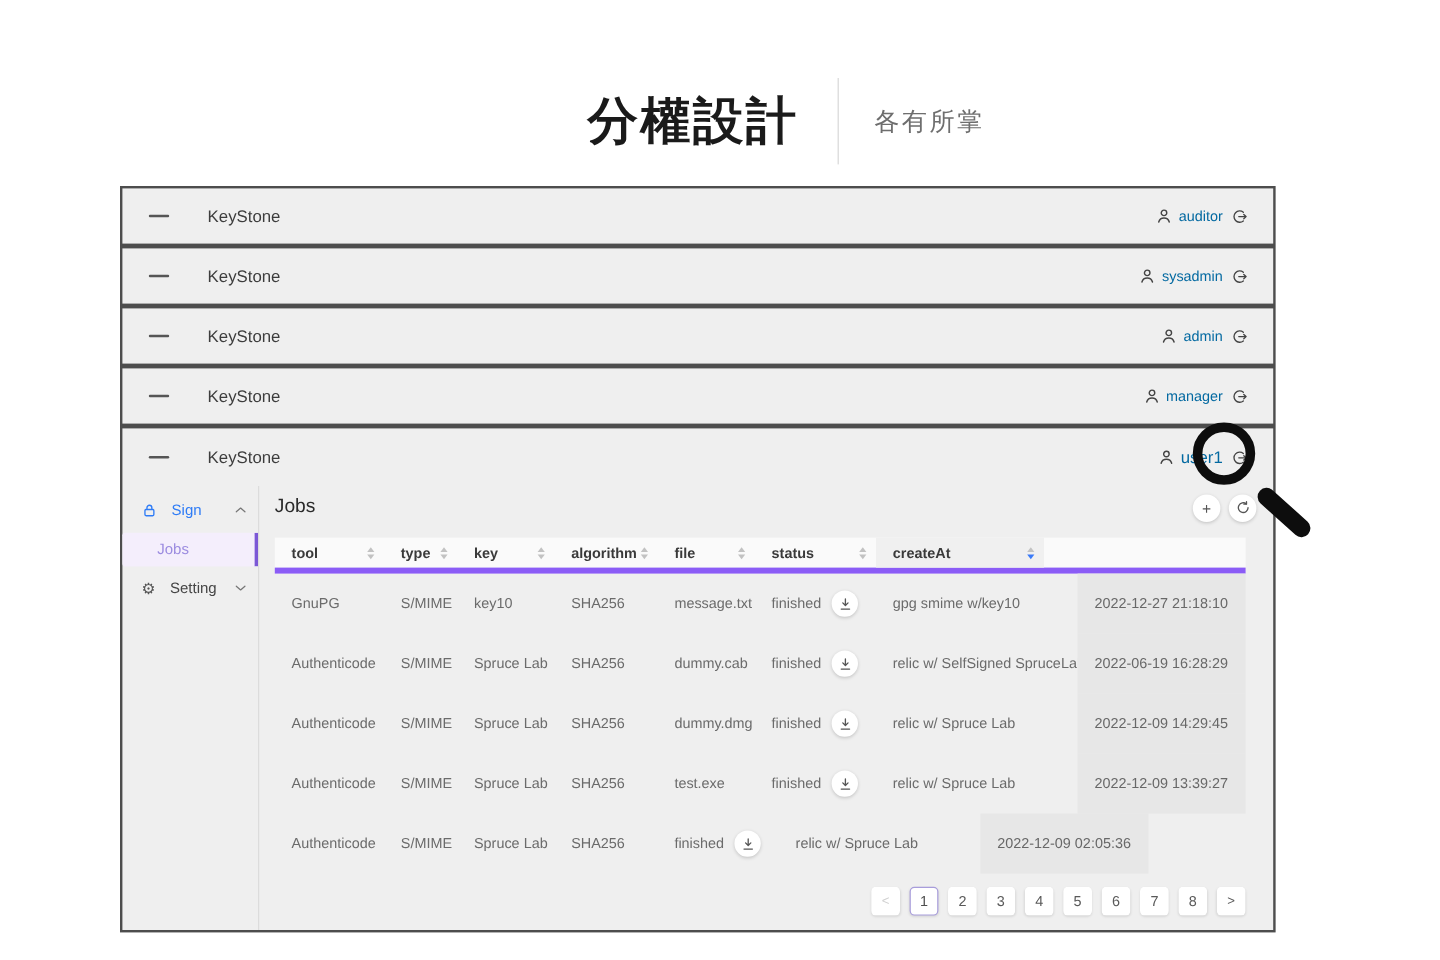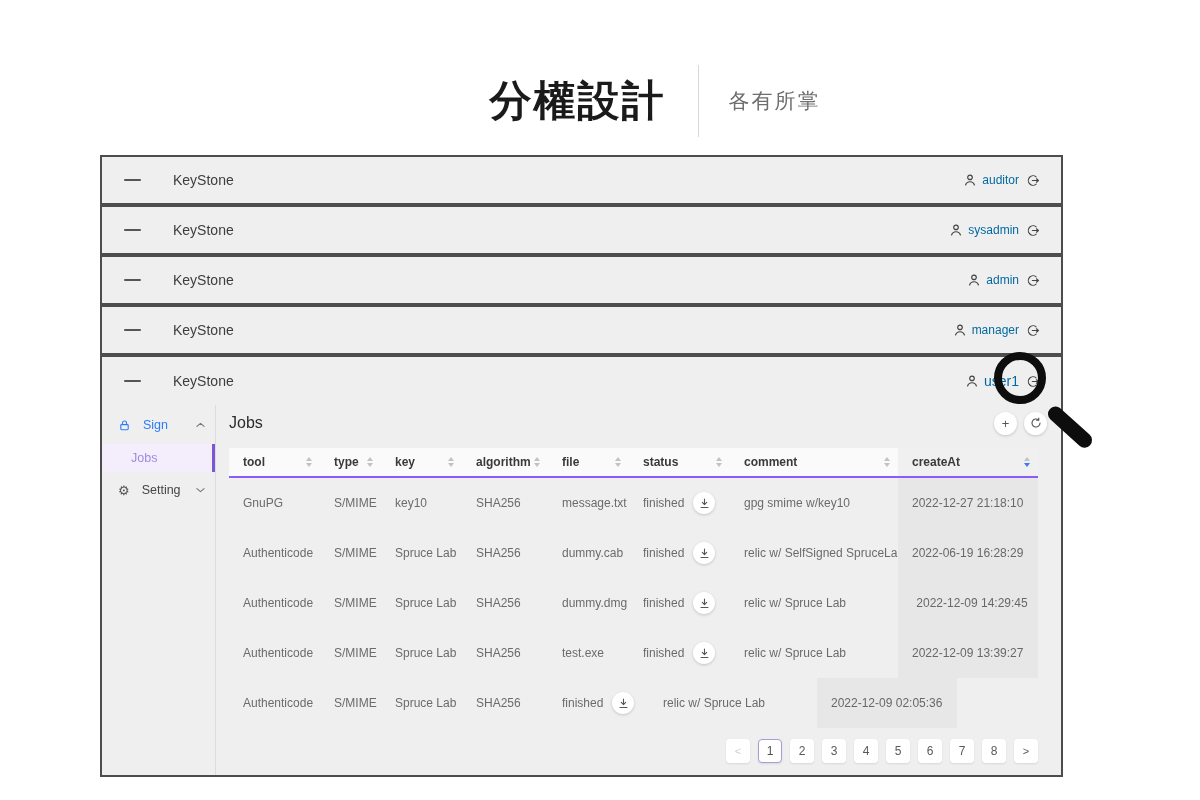--- a/index.html
+++ b/index.html
@@ -48,21 +48,21 @@
   .main { flex:1; padding:0 14px 0 13px; display:flex; flex-direction:column; }
   .title-row { margin-top:5px; height:26px; display:flex; align-items:center; justify-content:space-between; }
   .page-title { font-size:16px; font-weight:500; color:#2b2b2b; }
   .toolbar { display:flex; gap:7px; }
   .circle-btn { width:23px; height:23px; border-radius:50%; background:#fff; border:none;
                 box-shadow:0 1px 3px rgba(0,0,0,.18); display:flex; align-items:center;
                 justify-content:center; color:#555; font-size:13px; cursor:pointer; padding:0; }
 
   
   .table { margin-top:12px; width:809px; }
-  .thead { display:flex; height:30px; background:#fafafa; border-bottom:2px solid #8b5cf6; }
+  .thead { display:flex; height:30px; background:#fafafa; border-bottom:5px solid #8b5cf6; }
   .th { display:flex; align-items:center; padding:0 6px 0 14px; font-size:12px; font-weight:700; color:#3a3a3a; }
   .th .th-label { white-space:nowrap; }
   .sorter { margin-left:auto; display:flex; flex-direction:column; align-items:center; padding-right:2px; }
   .caret-up { width:0; height:0; border-left:3.5px solid transparent; border-right:3.5px solid transparent;
               border-bottom:4.5px solid #c2c2c2; margin-bottom:2px; }
   .caret-down { width:0; height:0; border-left:3.5px solid transparent; border-right:3.5px solid transparent;
                 border-top:4.5px solid #c2c2c2; }
   .caret-down.active { border-top-color:#3a7af8; }
   .th.col-sorted { background:#f0f0f0; }
   .tr { display:flex; height:50px; }
@@ -299,27 +299,20 @@
                     <span class="caret-down"></span>
                   </span>
                 </div>
                 <div class="th" style="width: 101px;">
                   <span class="th-label">status</span>
                   <span class="sorter">
                     <span class="caret-up"></span>
                     <span class="caret-down"></span>
                   </span>
                 </div>
-                <div class="th" style="width: 168px;">
-                  <span class="th-label">comment</span>
-                  <span class="sorter">
-                    <span class="caret-up"></span>
-                    <span class="caret-down"></span>
-                  </span>
-                </div>
                 <div class="th col-sorted" style="width: 140px; justify-content: space-between;">
                   <span class="th-label">createAt</span>
                   <span class="sorter">
                     <span class="caret-up"></span>
                     <span class="caret-down active"></span>
                   </span>
                 </div>
               </div>
             <div id="tbody">
                 <div class="tr">
@@ -404,21 +397,21 @@
                     <span>finished</span>
                     <button class="download-btn">
                       <svg width="11" height="11" viewBox="0 0 12 12">
                         <path d="M6 1.2v5.9M3.6 4.8L6 7.2l2.4-2.4M2.2 10.4h7.6" fill="none" stroke="#555" stroke-width="1.2" stroke-linecap="round" stroke-linejoin="round"></path>
                       </svg>
                     </button>
                   </div>
                   <div class="td" style="width: 168px;">
                     <span>relic w/ Spruce Lab</span>
                   </div>
-                  <div class="td col-sorted" style="width: 140px; justify-content: center;">
+                  <div class="td col-sorted" style="width: 140px;">
                     <span>2022-12-09 14:29:45</span>
                   </div>
                 </div>
                 <div class="tr">
                   <div class="td" style="width: 91px;">
                     <span>Authenticode</span>
                   </div>
                   <div class="td" style="width: 61px;">
                     <span>S/MIME</span>
                   </div>

